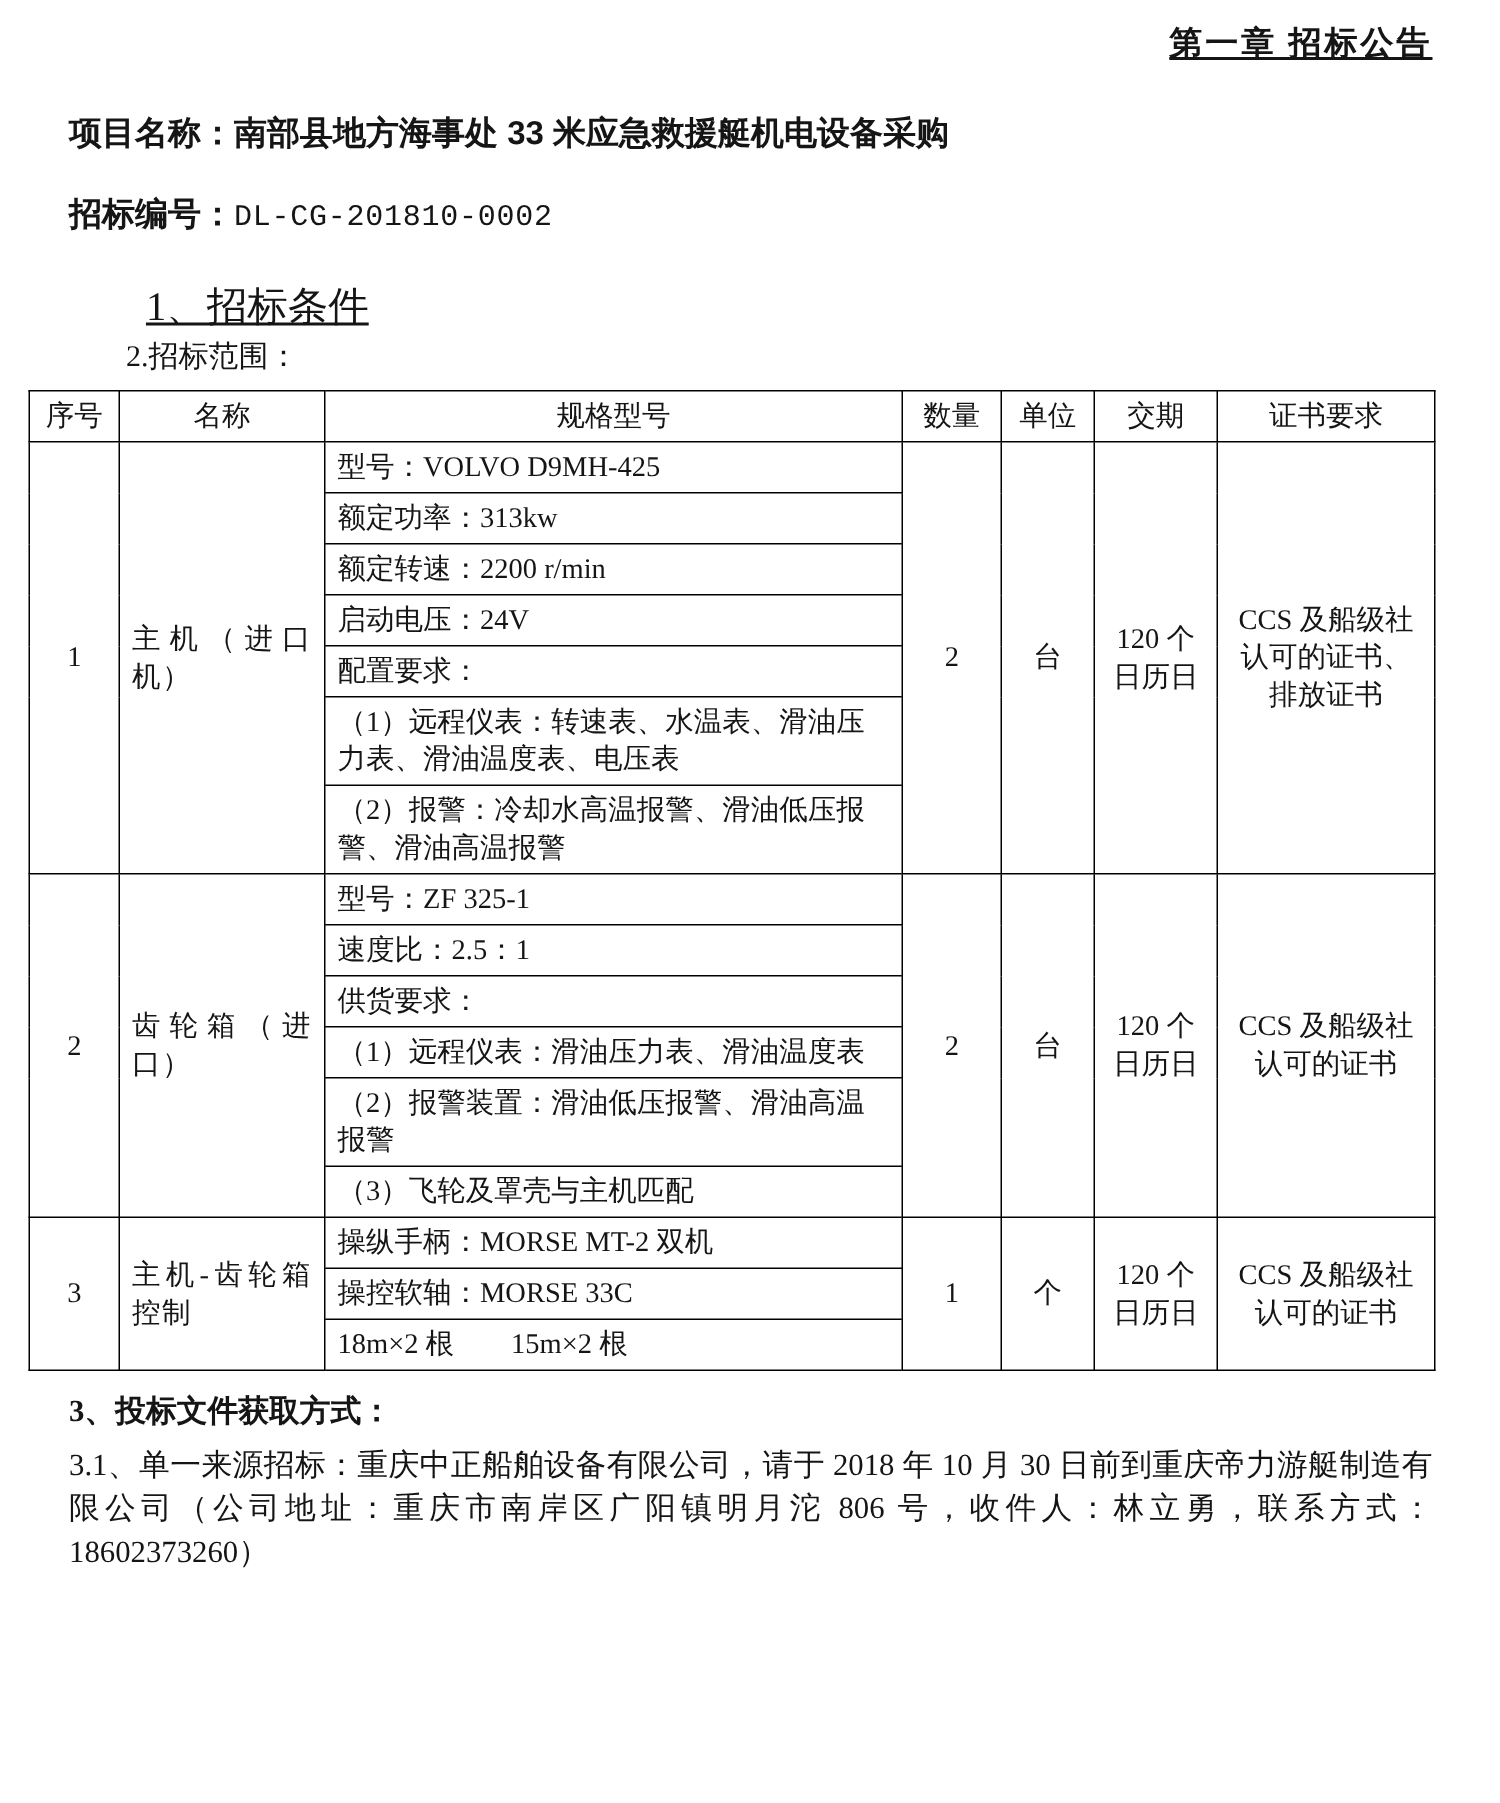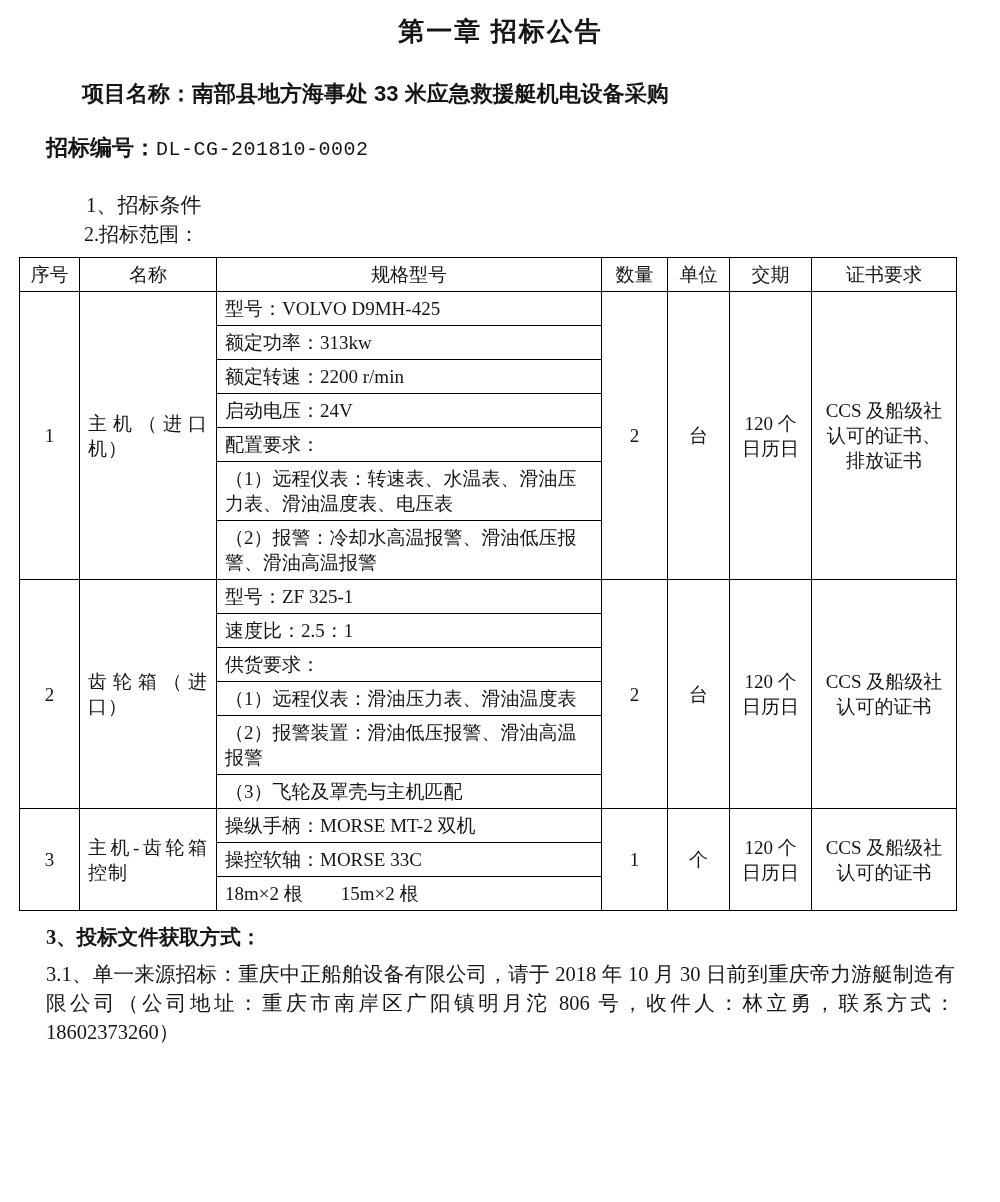--- a/index.html
+++ b/index.html
@@ -8,41 +8,43 @@
     width: 1000px; height: 1202px;
     background: #ffffff;
     color: #151515;
     font-family: "Liberation Serif", "DejaVu Serif", serif;
     overflow: hidden;
   }
   .page { padding: 6px 45px 0 46px; }
 
   .doc-title {
     margin: 8px 0 0 0;
-    text-align: center;
-    font-size: 26px;
+    text-align: right;
+    font-size: 22px;
     font-weight: bold;
     letter-spacing: 2px;
+    text-decoration: underline;
   }
 
   .meta-line { margin: 0; font-size: 22px; }
-  .project-line { margin-top: 30px; margin-left: 36px; }
+  .project-line { margin-top: 30px; }
   .tender-line  { margin-top: 24px; }
   .meta-label { font-weight: bold; }
   .project-name {
     font-family: "Liberation Sans", "DejaVu Sans", sans-serif;
     font-weight: bold;
     font-size: 22px;
   }
   .tender-no { font-size: 20px; letter-spacing: .5px; font-family: Liberation Mono, monospace; }
 
   .s1-heading {
     margin: 28px 0 0 0;
-    font-size: 21px;
+    font-size: 27px;
     text-indent: 1.9em;
+    text-decoration: underline;
   }
   .para {
     margin: 10px 0 0 0;
     font-size: 21px;
     line-height: 2.85;
     text-indent: 1.8em;
     text-align: justify;
   }
   .para .bold-sans {
     font-family: "Liberation Sans", "DejaVu Sans", sans-serif;

